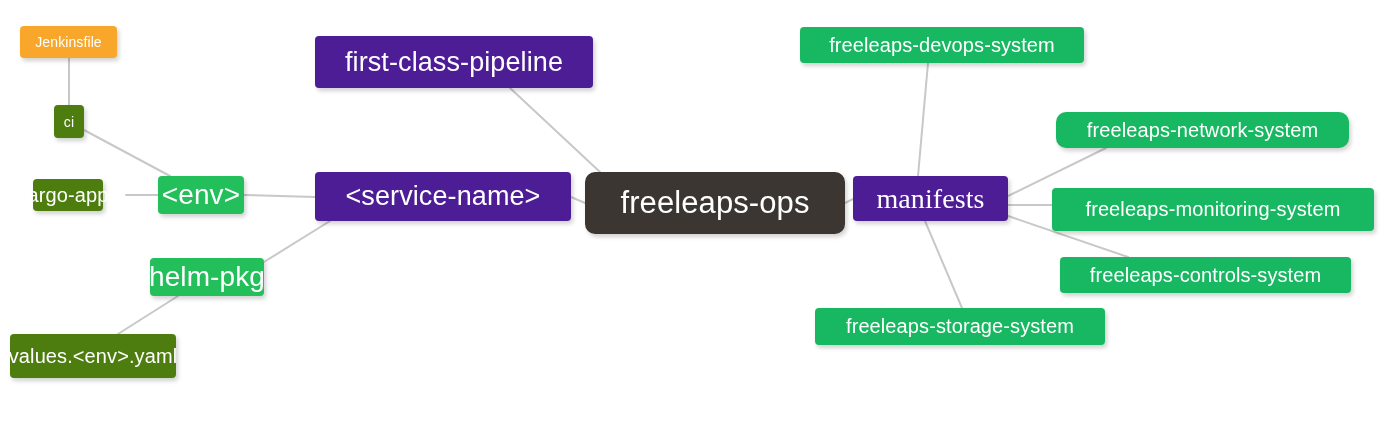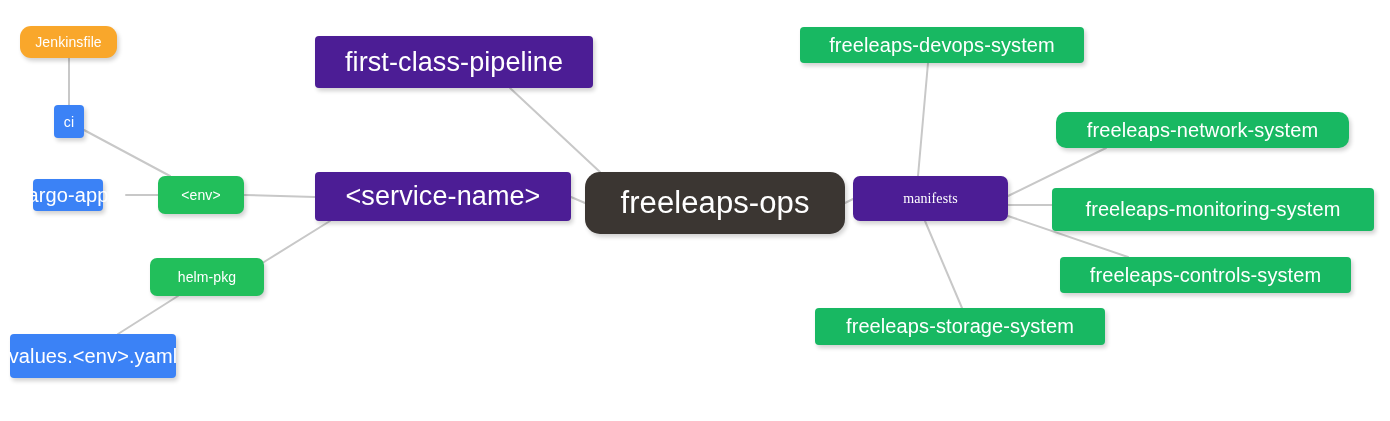--- a/index.html
+++ b/index.html
@@ -34,40 +34,40 @@
     border-radius: 4px;
     color: #ffffff;
     white-space: nowrap;
     letter-spacing: 0.1px;
     box-shadow: 2px 3px 4px rgba(0,0,0,0.18);
     user-select: none;
   }
   .node.root {
     background: #3b3632;
     font-size: 31px;
-    border-radius: 15px;
+    border-radius: 10px;
   }
   .node.blue {
     background: #4c1d95;
   }
   .node.green {
     background: #22bf5b;
   }
   .node.green-alt {
     background: #18b862;
   }
   .node.orange {
     background: #f9a72b;
   }
   .node.red {
-    background: #3b82f6;
+    background: #4d7c0f;
   }
   .sz-xl { font-size: 31px; }
   .sz-lg { font-size: 27px; }
-  .sz-md { font-size: 14px; border-radius: 7px; }
+  .sz-md { font-size: 28px; }
   .sz-sm { font-size: 20px; }
   .sz-xs { font-size: 14px; }
 </style>
 </head>
 <body>
 
 <div id="mindmap-canvas">
   <svg id="edge-layer" viewBox="0 0 1390 421">
       <line x1="585" y1="203" x2="571" y2="197" stroke="#c8c8c8" stroke-width="2" stroke-linecap="round"></line>
       <line x1="600" y1="172" x2="510" y2="88" stroke="#c8c8c8" stroke-width="2" stroke-linecap="round"></line>
@@ -84,21 +84,21 @@
       <line x1="1008" y1="216" x2="1128" y2="257" stroke="#c8c8c8" stroke-width="2" stroke-linecap="round"></line>
       <line x1="925" y1="221" x2="962" y2="308" stroke="#c8c8c8" stroke-width="2" stroke-linecap="round"></line>
     </svg>
   <div id="node-layer">
       <div class="node root sz-xl" style="left: 585px; top: 172px; width: 260px; height: 62px;">freeleaps-ops</div>
       <div class="node blue sz-lg" style="left: 315px; top: 172px; width: 256px; height: 49px;">&lt;service-name&gt;</div>
       <div class="node blue sz-md" style="left: 853px; top: 176px; width: 155px; height: 45px; font-family: Liberation Serif, serif;">manifests</div>
       <div class="node blue sz-lg" style="left: 315px; top: 36px; width: 278px; height: 52px;">first-class-pipeline</div>
       <div class="node green sz-md" style="left: 158px; top: 176px; width: 86px; height: 38px;">&lt;env&gt;</div>
       <div class="node green sz-md" style="left: 150px; top: 258px; width: 114px; height: 38px;">helm-pkg</div>
-      <div class="node orange sz-xs" style="left: 20px; top: 26px; width: 97px; height: 32px; border-radius: 11px;">Jenkinsfile</div>
+      <div class="node orange sz-xs" style="left: 20px; top: 26px; width: 97px; height: 32px;">Jenkinsfile</div>
       <div class="node red sz-xs" style="left: 54px; top: 105px; width: 30px; height: 33px;">ci</div>
       <div class="node red sz-sm" style="left: 33px; top: 179px; width: 70px; height: 32px;">argo-app</div>
       <div class="node red sz-sm" style="left: 10px; top: 334px; width: 166px; height: 44px;">values.&lt;env&gt;.yaml</div>
       <div class="node green-alt sz-sm" style="left: 800px; top: 27px; width: 284px; height: 36px;">freeleaps-devops-system</div>
       <div class="node green-alt sz-sm" style="left: 1056px; top: 112px; width: 293px; height: 36px; border-radius: 10px;">freeleaps-network-system</div>
       <div class="node green-alt sz-sm" style="left: 1052px; top: 188px; width: 322px; height: 43px;">freeleaps-monitoring-system</div>
       <div class="node green-alt sz-sm" style="left: 1060px; top: 257px; width: 291px; height: 36px;">freeleaps-controls-system</div>
       <div class="node green-alt sz-sm" style="left: 815px; top: 308px; width: 290px; height: 37px;">freeleaps-storage-system</div>
     </div>
 </div>

